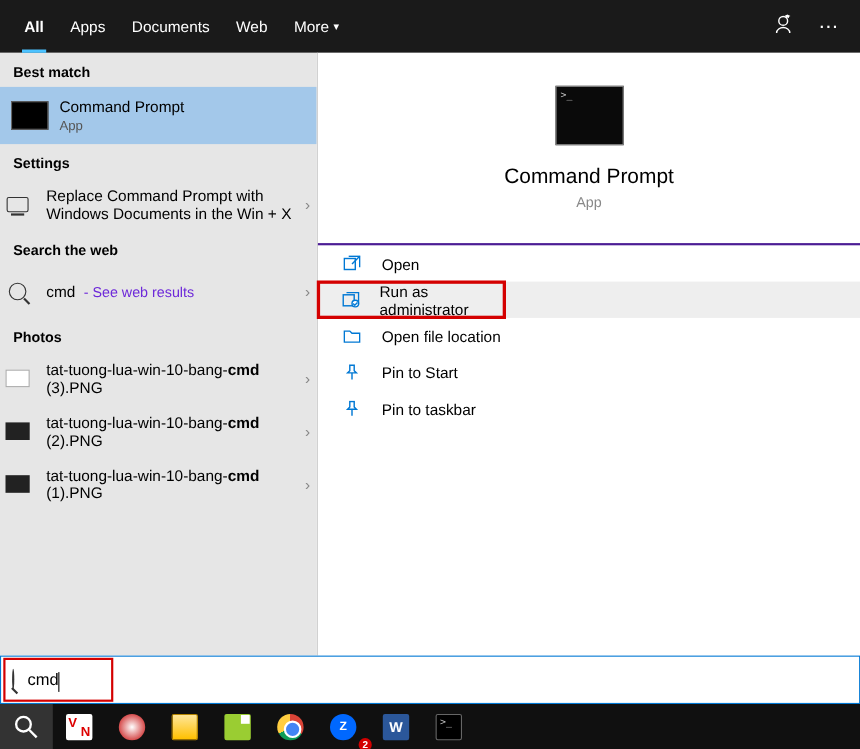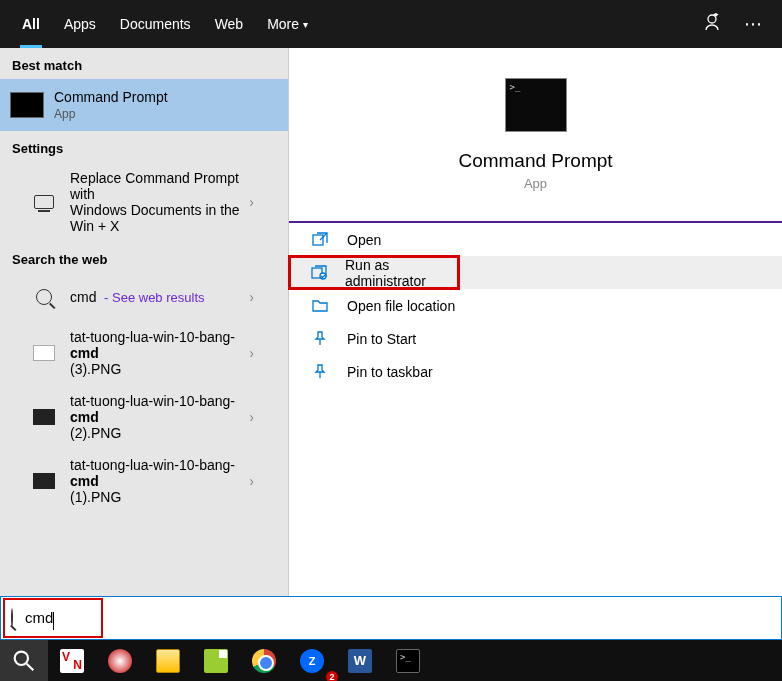--- a/index.html
+++ b/index.html
@@ -11,21 +11,21 @@
 .tab .chev { margin-left: 4px; font-size: 10px; }
 .tabs-spacer { flex: 1; }
 .tabs-right { display: flex; align-items: center; gap: 20px; padding-right: 10px; }
 .feedback-icon, .dots-icon { color: #fff; font-size: 18px; cursor: pointer; }
 
 .content { display: flex; height: 548px; }
 .left { width: 288px; background: #e6e6e6; display: flex; flex-direction: column; overflow-y: auto; }
 .right { flex: 1; background: #fff; border-left: 1px solid #ccc; position: relative; padding-top: 20px; }
 
 .section-header { font-size: 13px; font-weight: 600; padding: 10px 12px 6px; color: #000; }
-.result { display: flex; align-items: center; padding: 8px 28px; position: relative; cursor: pointer; }
+.result { display: flex; align-items: center; padding: 8px 0; position: relative; cursor: pointer; }
 .result.best { background: #a3c8ea; padding: 10px; }
 .result .icon-wrap { width: 32px; height: 32px; display: flex; align-items: center; justify-content: center; flex-shrink: 0; margin-right: 10px; }
 .result.best .icon-wrap { width: 34px; height: 26px; background: #000; border: 1px solid #666; }
 .result .content-col { flex: 1; min-width: 0; }
 .result .title { font-size: 14px; color: #000; }
 .result .title b { font-weight: 700; }
 .result .sub { font-size: 12px; color: #555; margin-top: 2px; }
 .result .arrow { color: #888; font-size: 14px; padding: 0 6px; }
 
 .settings-icon { width: 20px; height: 14px; border: 1.5px solid #333; border-radius: 2px; position: relative; }
@@ -124,20 +124,21 @@
     <div class="result">
       <div class="icon-wrap">
           <span class="search-glyph"></span>
         </div>
       <div class="content-col">
         <div class="title"><span>cmd</span><span class="web-sub"> - See web results</span></div>
       </div>
       <div class="arrow">›</div>
     </div>
 
+    <div class="section-header">Photos</div>
     <div id="photos-container">
         <div class="result">
           <div class="icon-wrap">
             <span class="photo-thumb light"></span>
           </div>
           <div class="content-col">
             <div class="title">tat-tuong-lua-win-10-bang-<b>cmd</b><br>(3).PNG</div>
           </div>
           <div class="arrow">›</div>
         </div>

